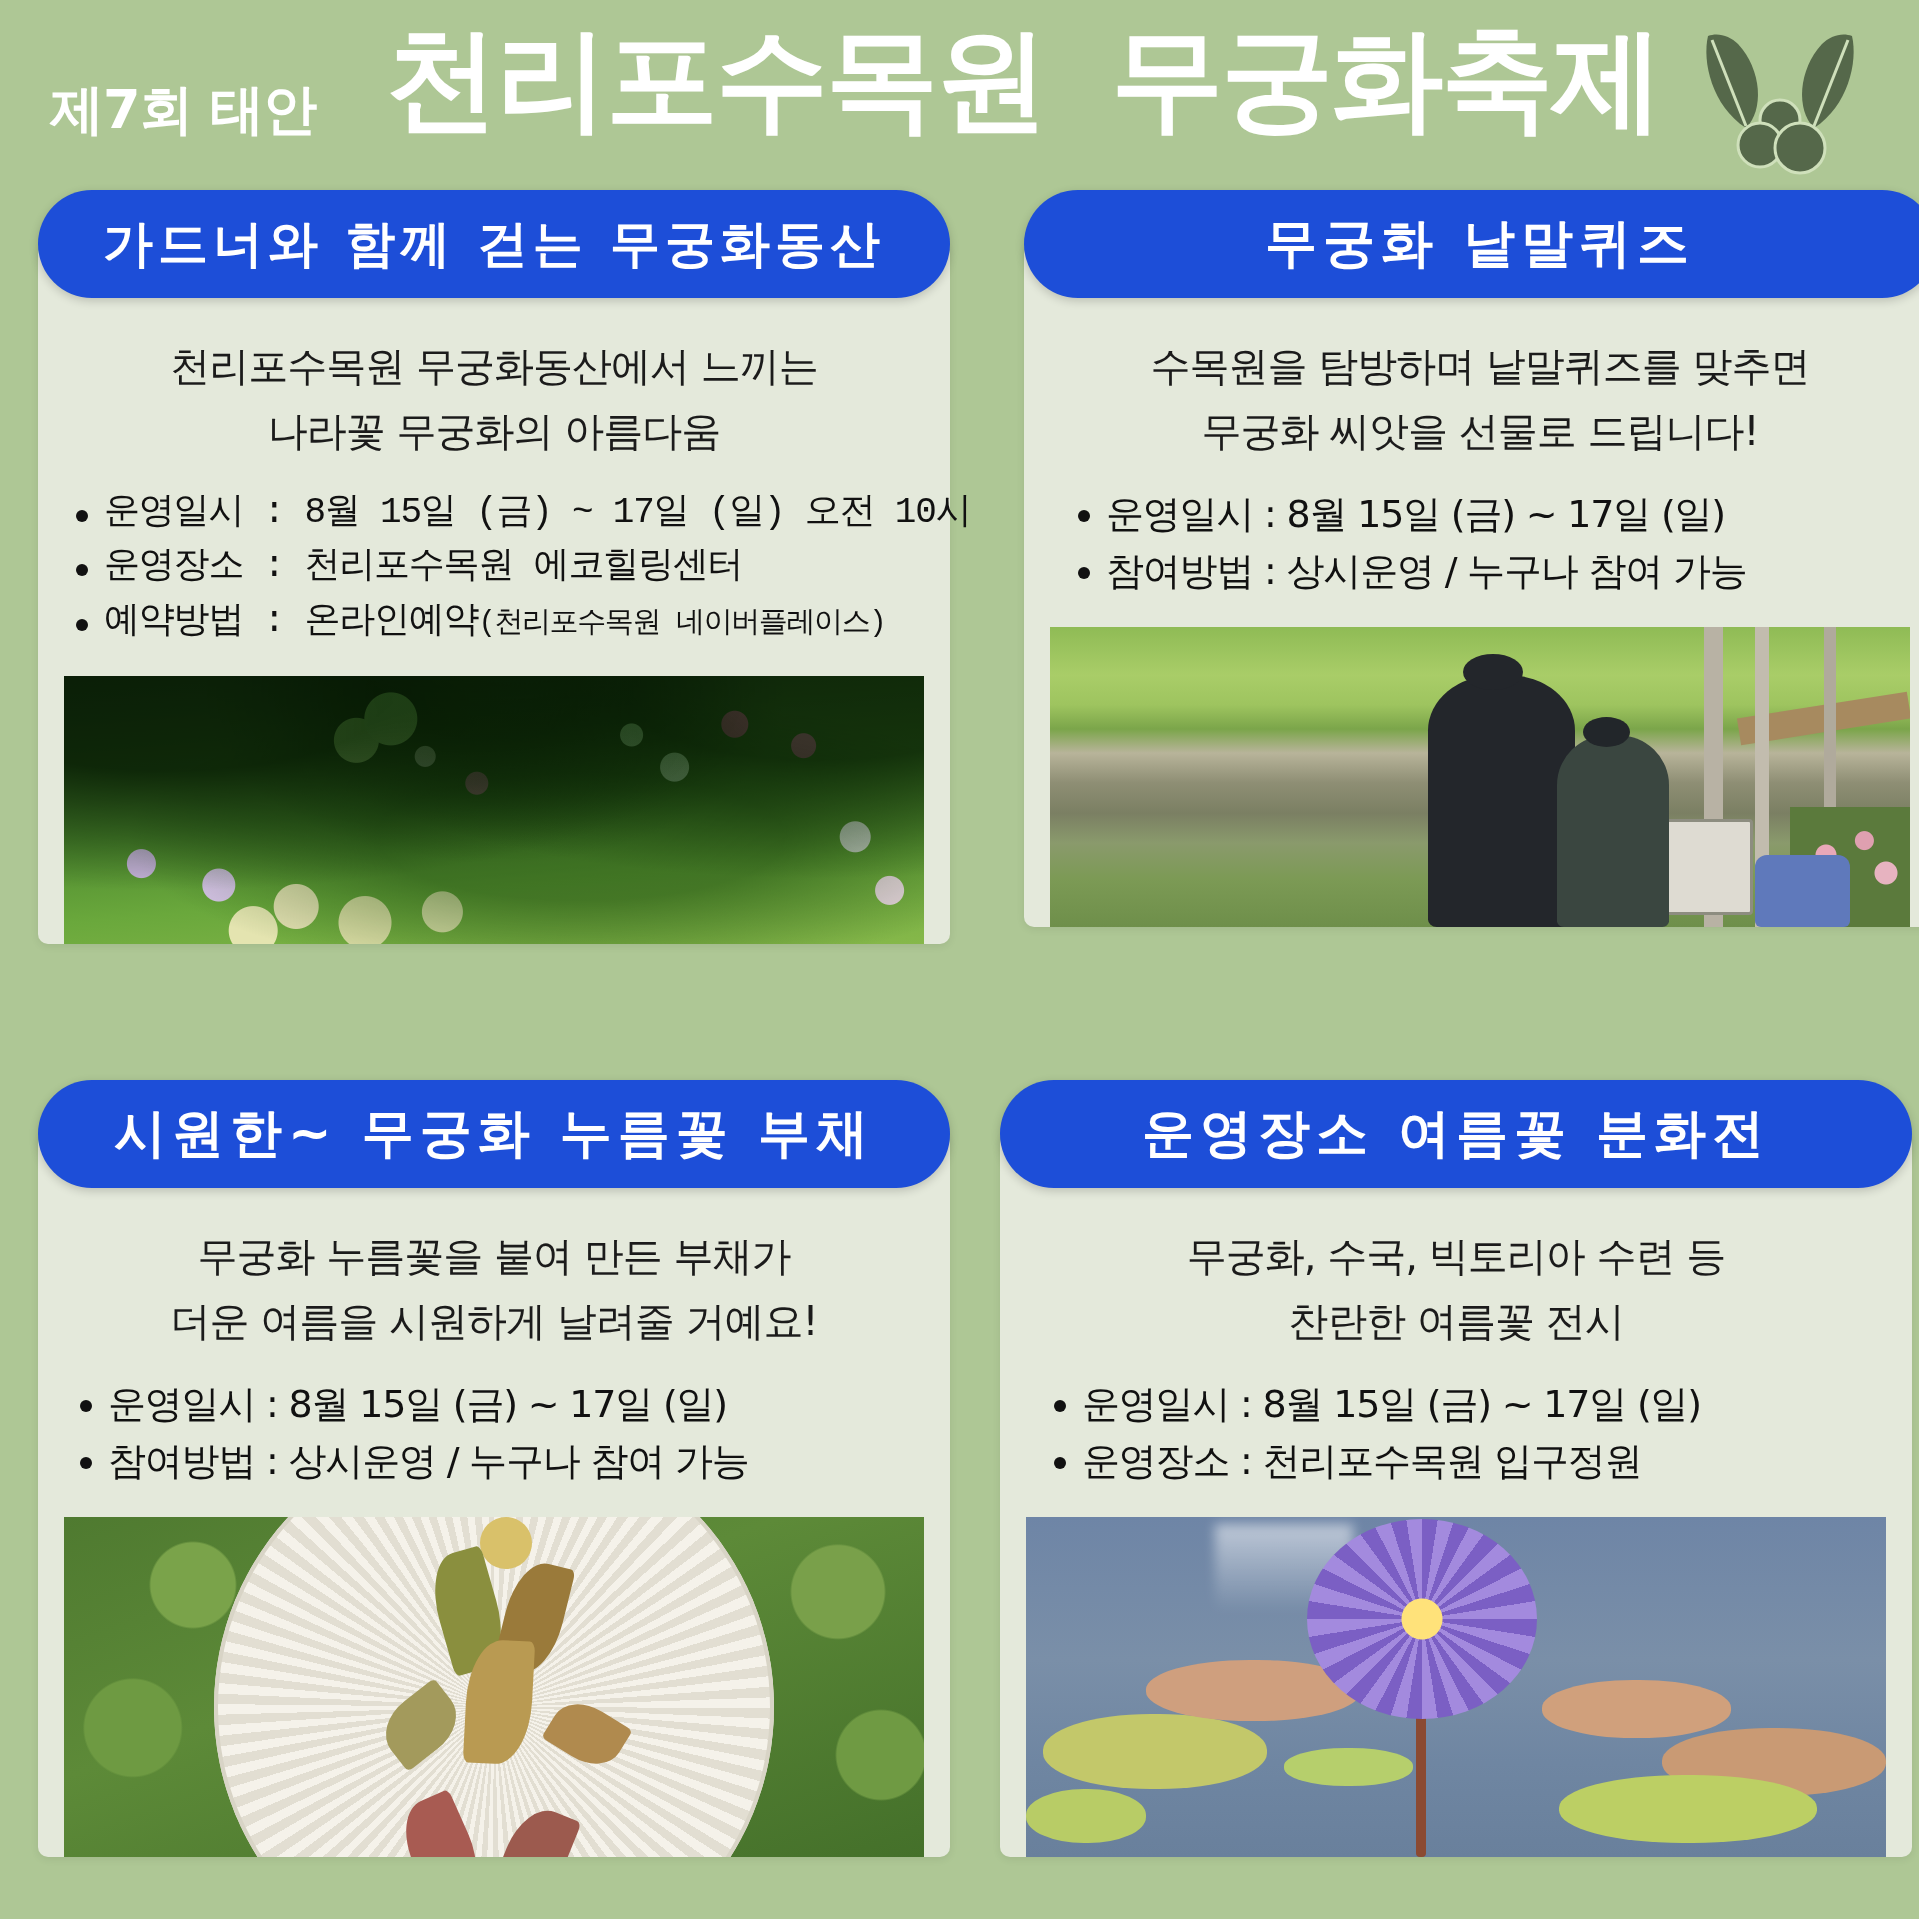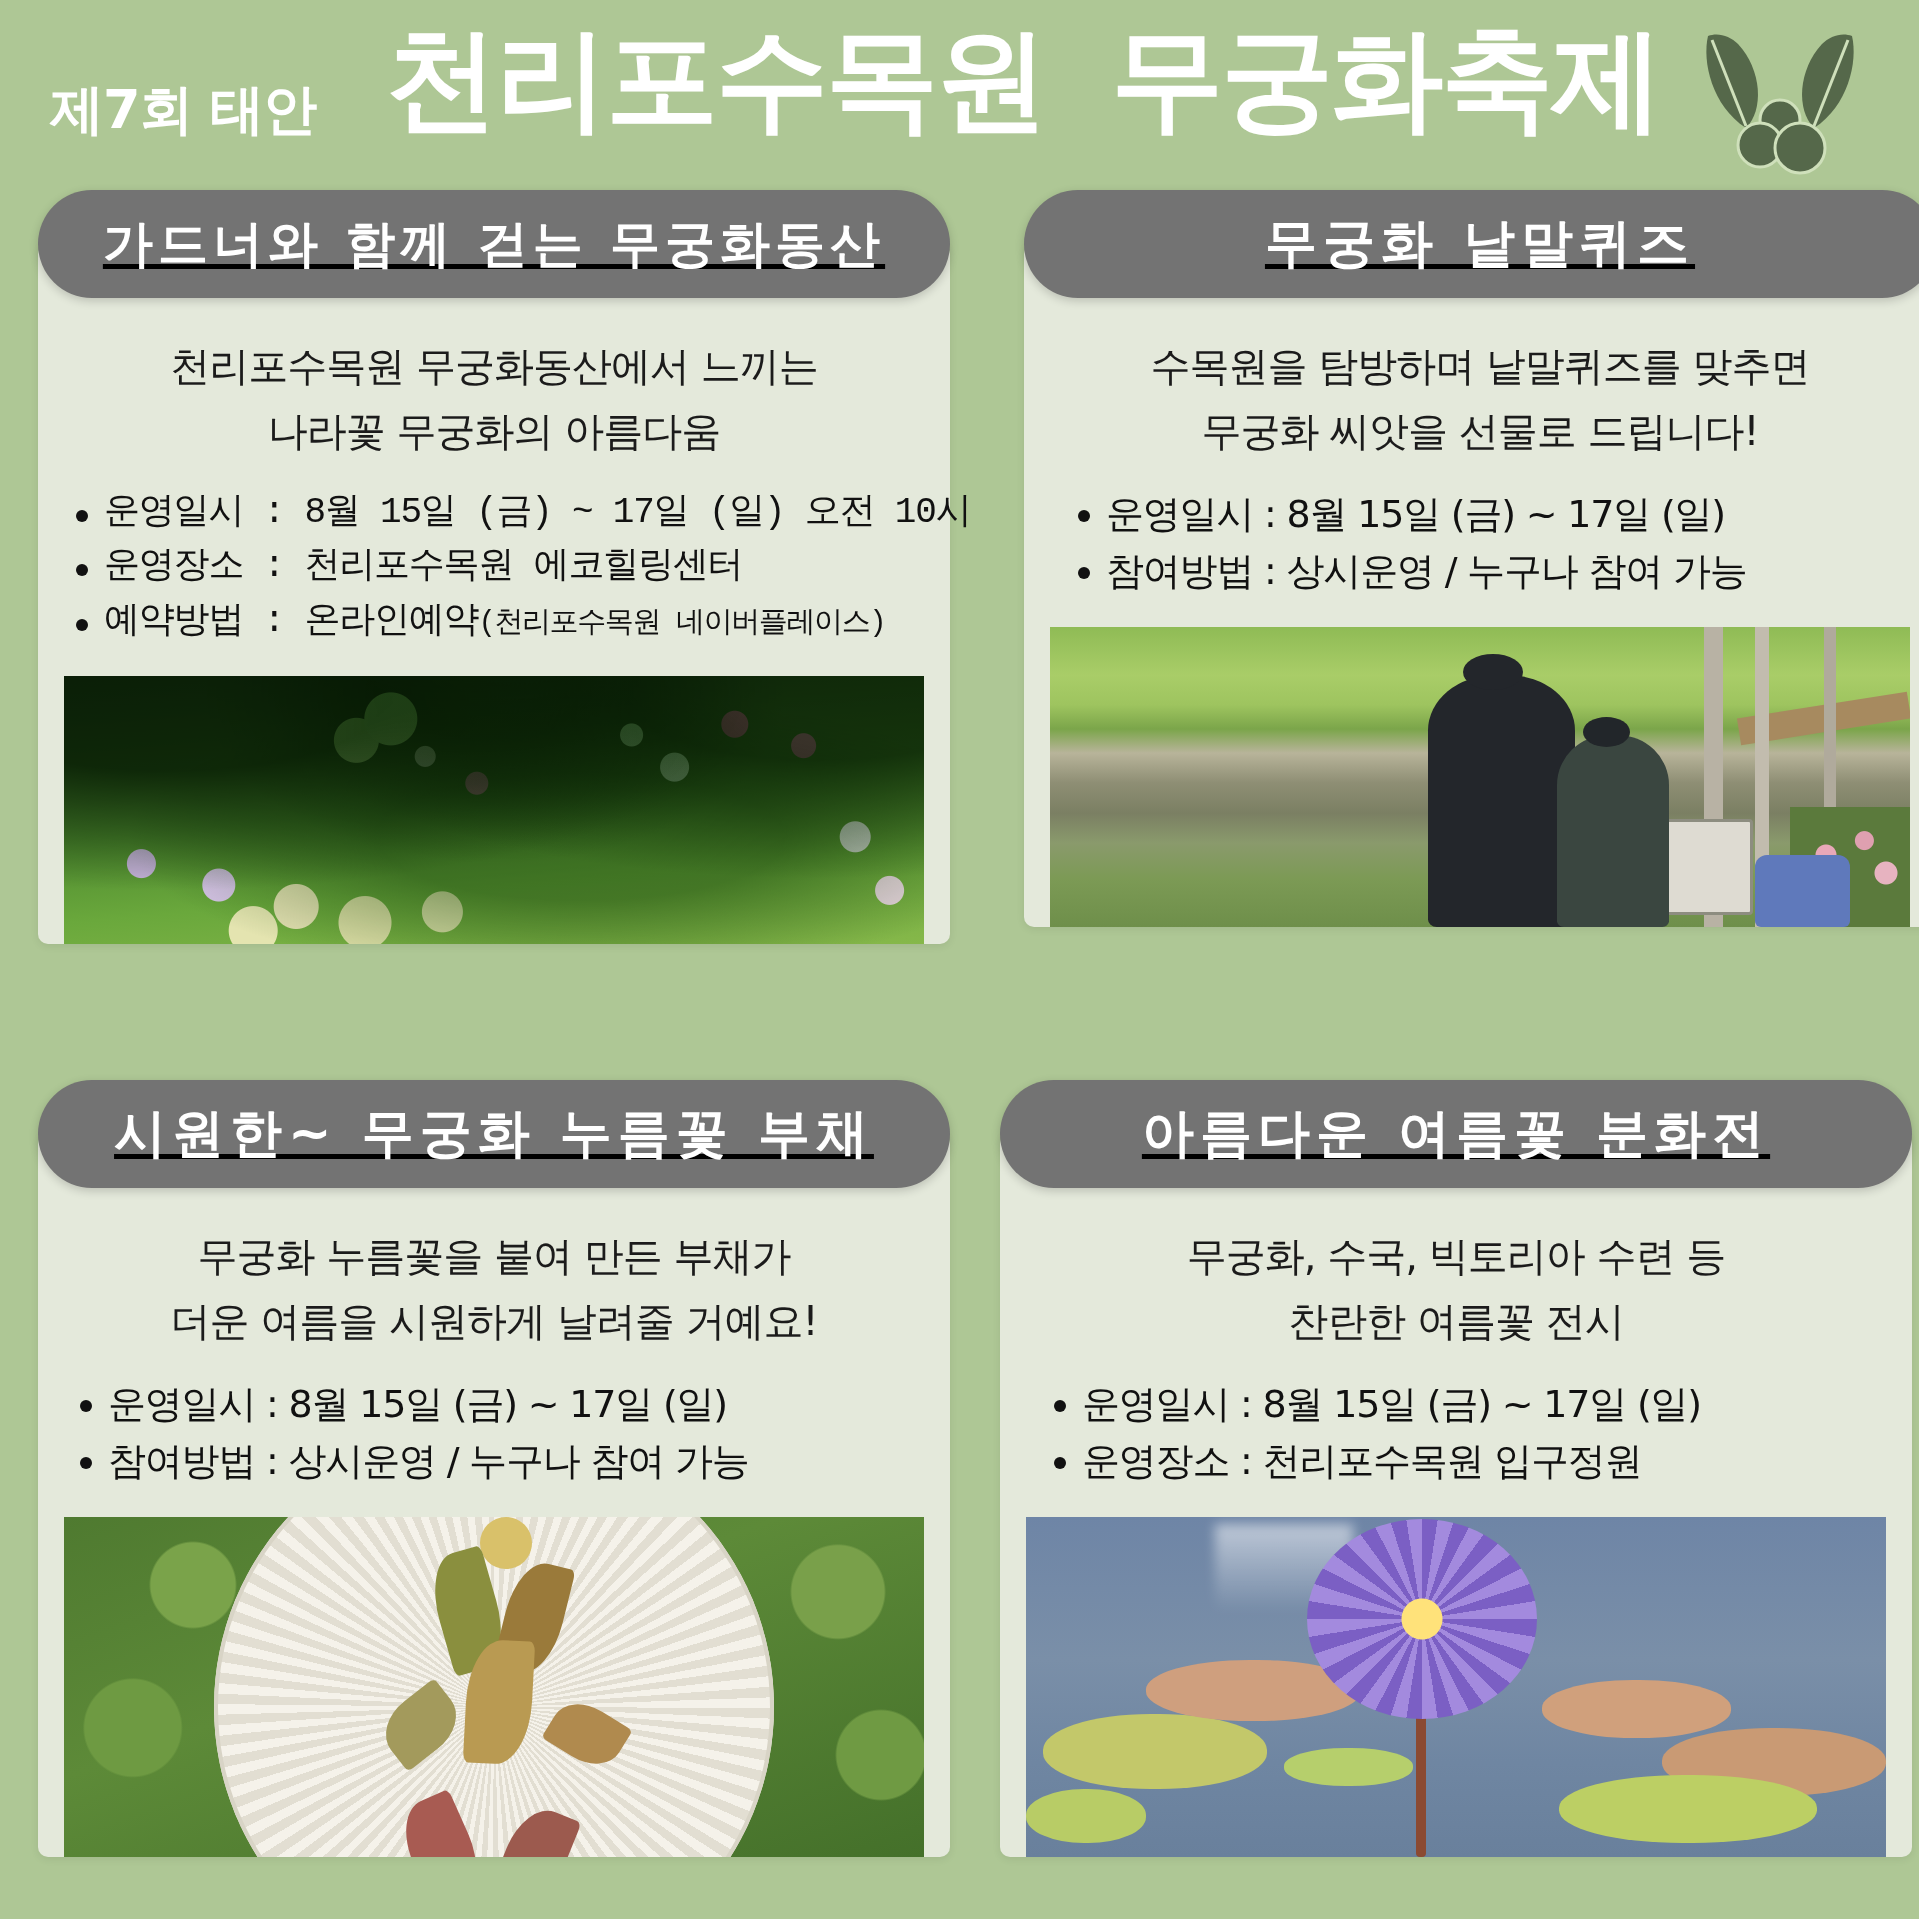--- a/index.html
+++ b/index.html
@@ -36,24 +36,23 @@
   }
   .card{position:absolute;width:912px;}
   .card.c1{left:38px;top:0px;}
   .card.c2{left:1000px;top:0px;padding-left:24px;}
   .card.c3{left:38px;top:890px;}
   .card.c4{left:1000px;top:890px;}
 
   .pill{
     position:relative;z-index:3;
     height:108px;border-radius:54px;
-    background:#737373;
+    background:#1d4ed8;
     display:flex;align-items:center;justify-content:center;
     box-shadow:0 3px 10px rgba(0,0,0,.18);
-    text-decoration:underline;
   }
   .pill-text{
     color:#ffffff;font-size:52px;font-weight:700;
     letter-spacing:6px;white-space:nowrap;
   }
   .card.c1 .pill-text{letter-spacing:5px;font-size:50px;}
 
   .body{
     position:relative;margin-top:-54px;z-index:1;
     background:#e4e9db;
@@ -350,21 +349,21 @@
           <div class="leaf lf5"></div>
           <div class="leaf lf6"></div>
           <div class="leaf lf7"></div>
         </div>
       </div>
     </div>
   </div>
 
   <div class="card c4">
     <div class="pill">
-      <span class="pill-text">아름다운 여름꽃 분화전</span>
+      <span class="pill-text">운영장소 여름꽃 분화전</span>
     </div>
     <div class="body">
       <div class="lead">무궁화, 수국, 빅토리아 수련 등</div>
       <div class="lead">찬란한 여름꽃 전시</div>
       <ul class="bullets">
         <li><span>운영일시 : 8월 15일 (금) ~ 17일 (일)</span></li>
         <li><span>운영장소 : 천리포수목원 입구정원</span></li>
       </ul>
       <div class="spacer"></div>
       <div class="photo ph-lily">

